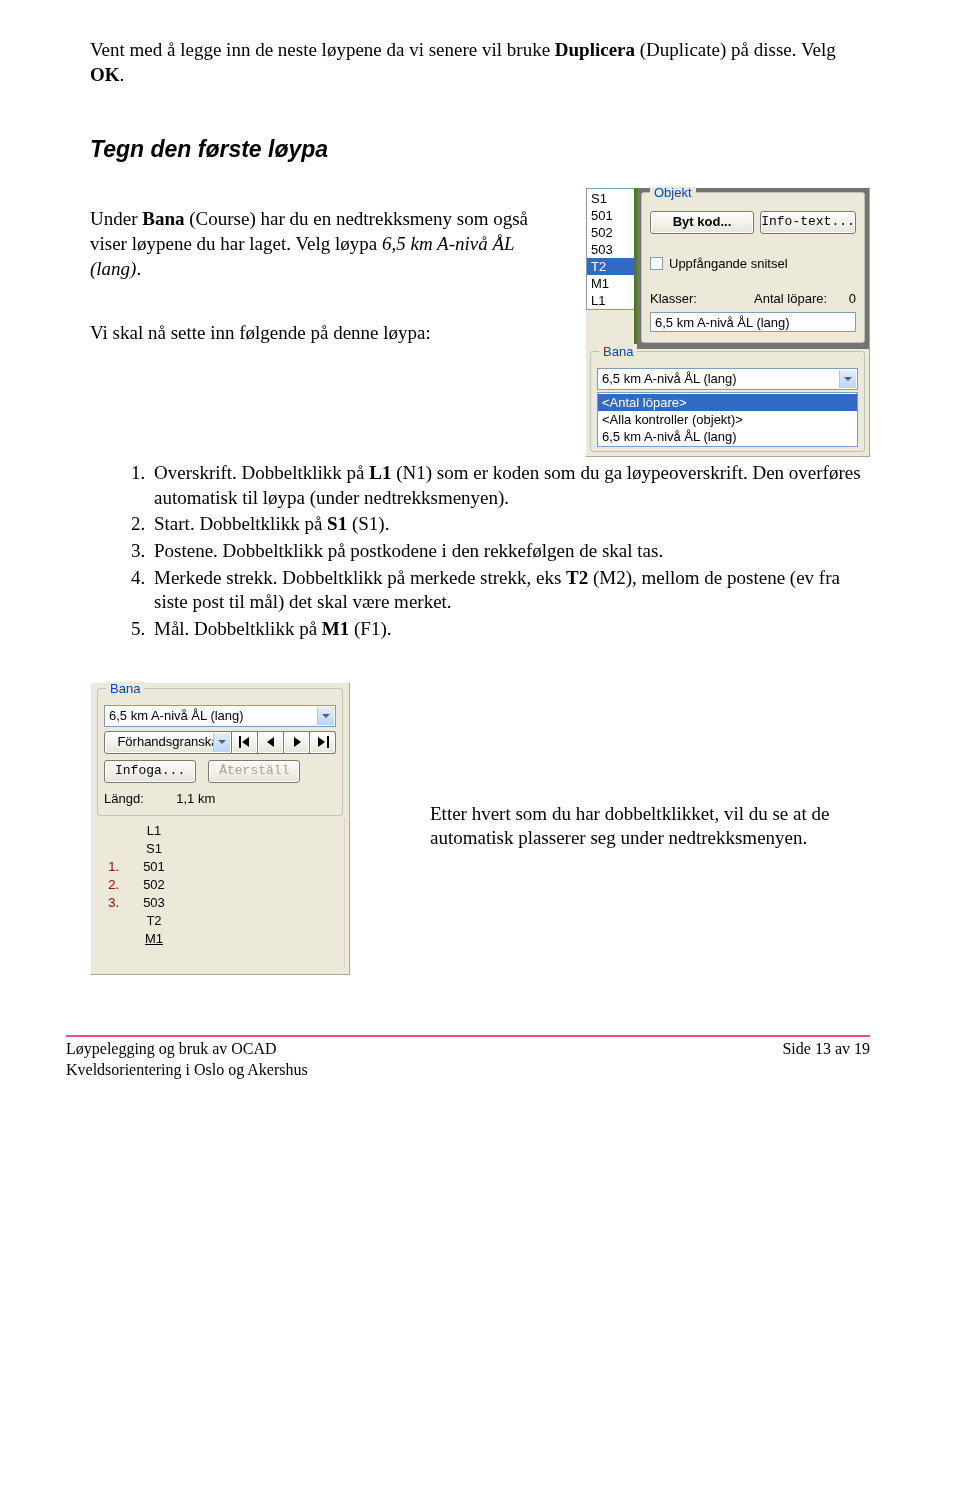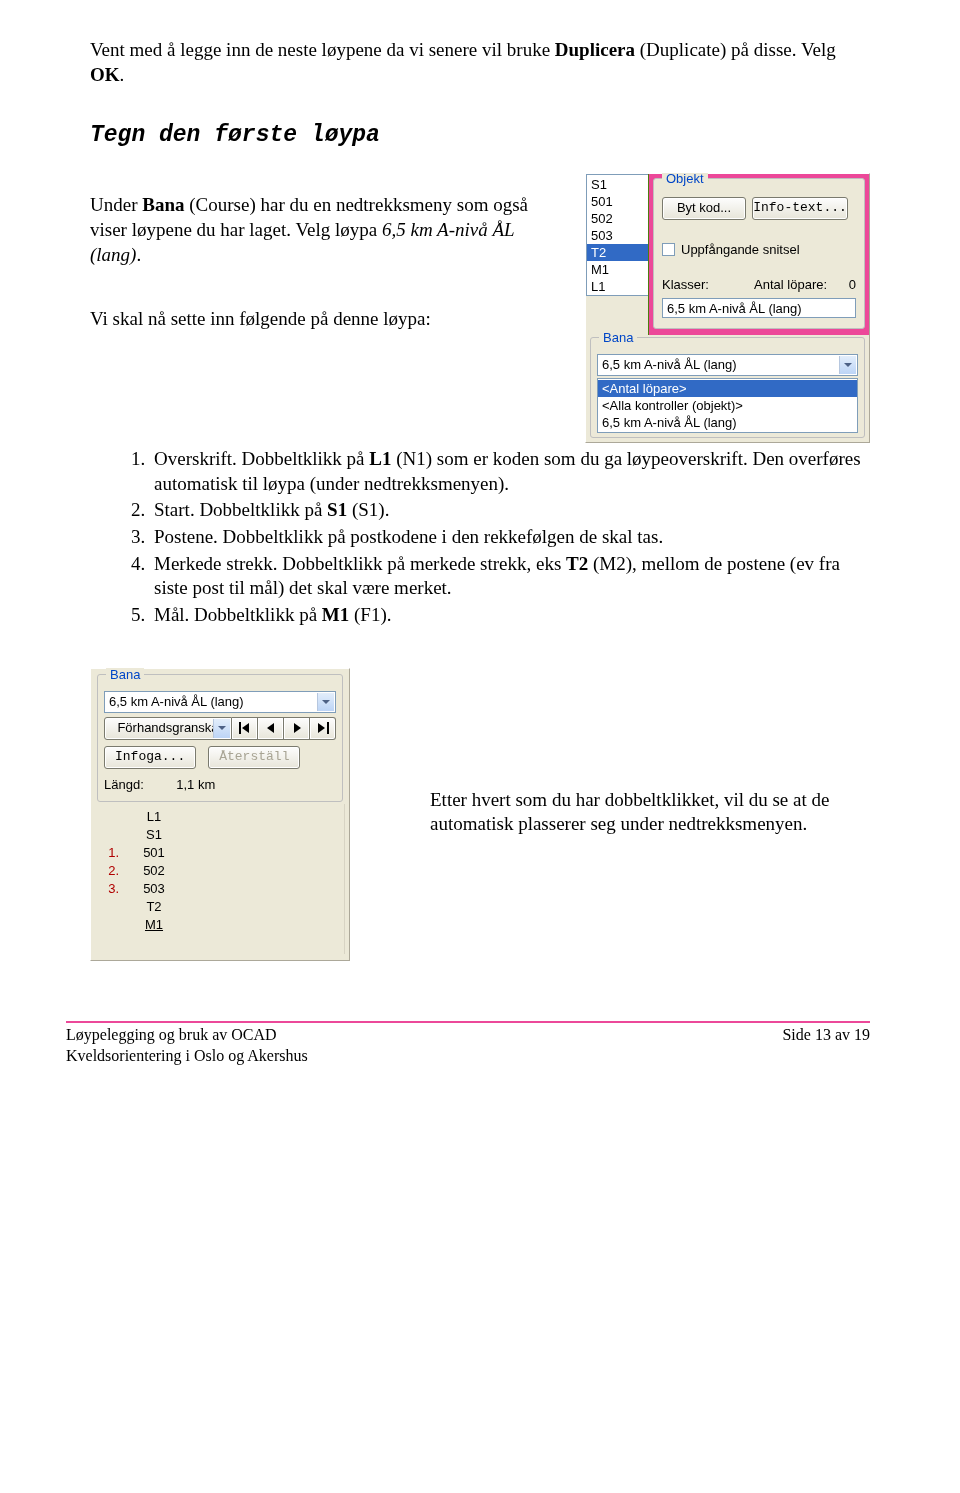--- a/index.html
+++ b/index.html
@@ -12,25 +12,25 @@
     color: #000;
     background: #fff;
     width: 960px;
   }
   .page {
     padding: 18px 90px 0 90px;
     position: relative;
   }
   .para { margin: 0 0  20px 0; }
   .section-heading {
-    font-family: Liberation Mono, monospace;
+    font-family: Liberation Sans, sans-serif;
     font-weight: bold;
     font-style: italic;
     font-size: 23px;
-    margin: 34px 0 22px 0;
+    margin: 48px 0 22px 0;
   }
   .two-col {
     overflow: hidden;
   }
   .left-col {
     float: left;
     width: 466px;
   }
   .right-col {
     float: right;
@@ -226,25 +226,25 @@
           <div class="listbox" style="width:62px; border-right:none; height:122px;">
             <div class="item">S1</div>
             <div class="item">501</div>
             <div class="item">502</div>
             <div class="item">503</div>
             <div class="item sel">T2</div>
             <div class="item">M1</div>
             <div class="item">L1</div>
           </div>
 
-          <div style="flex:1; background:#ec4899; border-left:1px solid #4d7c0f;">
+          <div style="flex:1; background:#737373; border-left:3px solid #4d7c0f;">
             <div class="groupbox" style="margin:4px 4px 6px 4px; padding-top:14px;">
               <span class="legend">Objekt</span>
               <div style="display:flex; gap:6px; padding-top:4px;">
-                <span class="xp-button" style="width:84px;">Byt kod...</span>
+                <span class="xp-button" style="width:104px;font-weight:bold;">Byt kod...</span>
                 <span class="xp-button" style="width:96px;font-family:Liberation Mono, monospace;">Info-text...</span>
               </div>
               <div style="margin-top:22px;">
                 <span class="chk"></span><span>Uppfångande snitsel</span>
               </div>
               <div style="margin-top:18px; display:flex; justify-content:space-between;align-items:center;">
                 <span>Klasser:</span>
                 <span><span>Antal löpare:</span>&nbsp;&nbsp;&nbsp;&nbsp;&nbsp;&nbsp;<span>0</span></span>
               </div>
               <div class="xp-input" style="margin-top:4px;">6,5 km A-nivå  ÅL (lang)</div>

